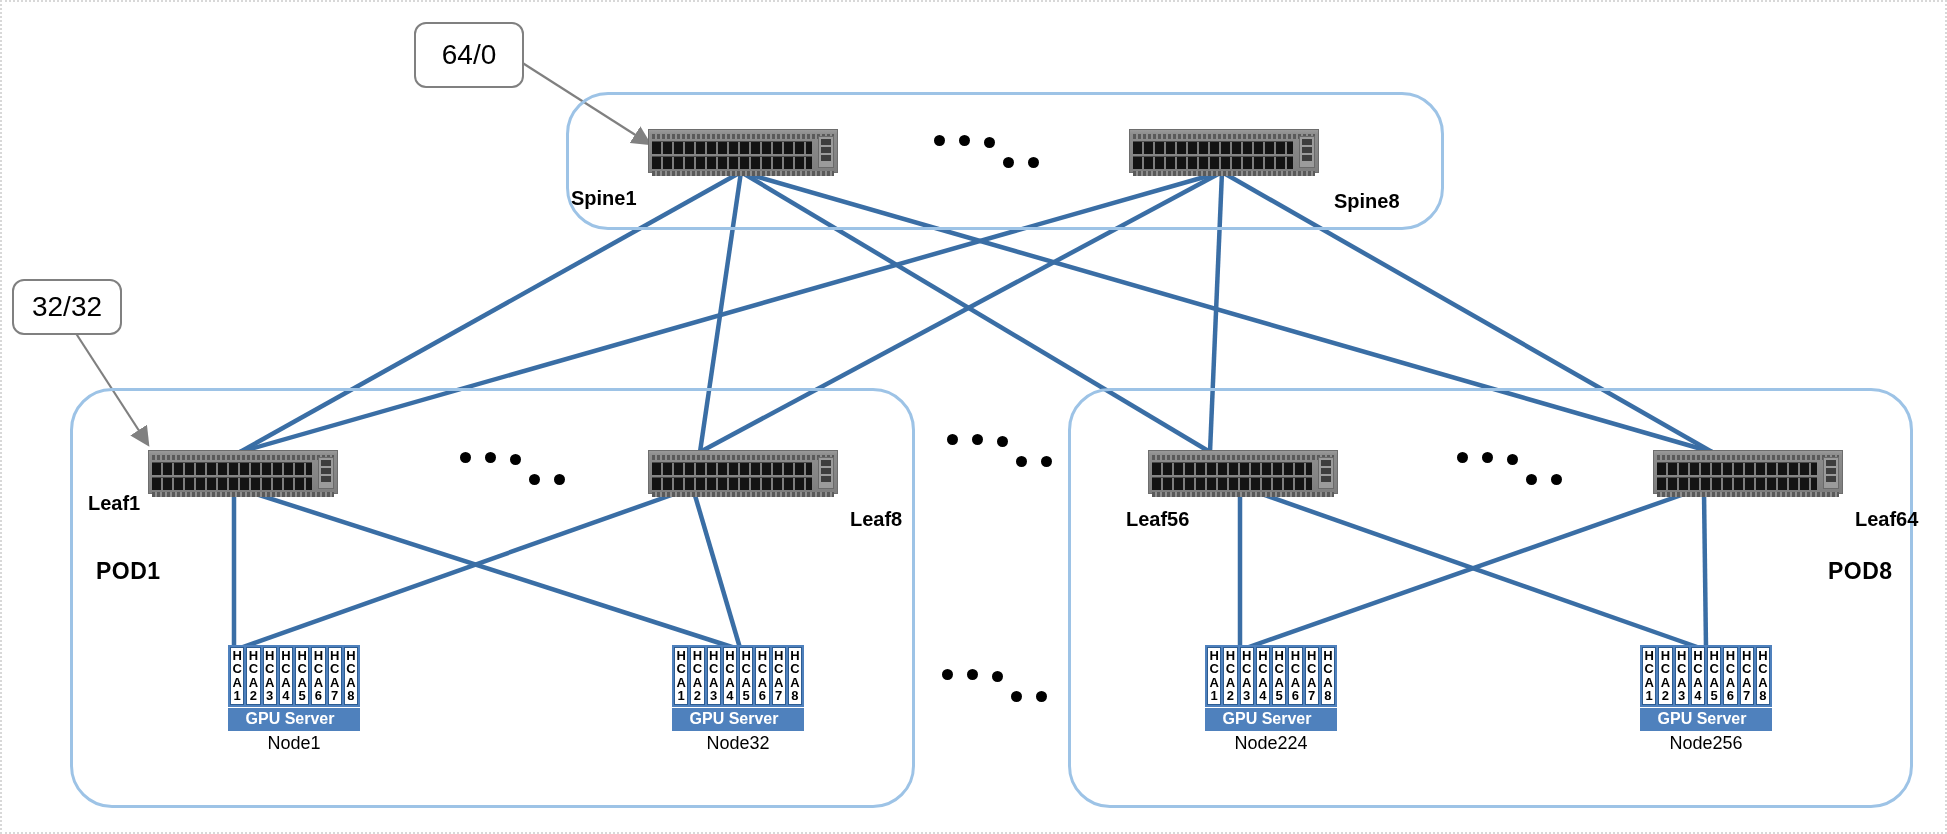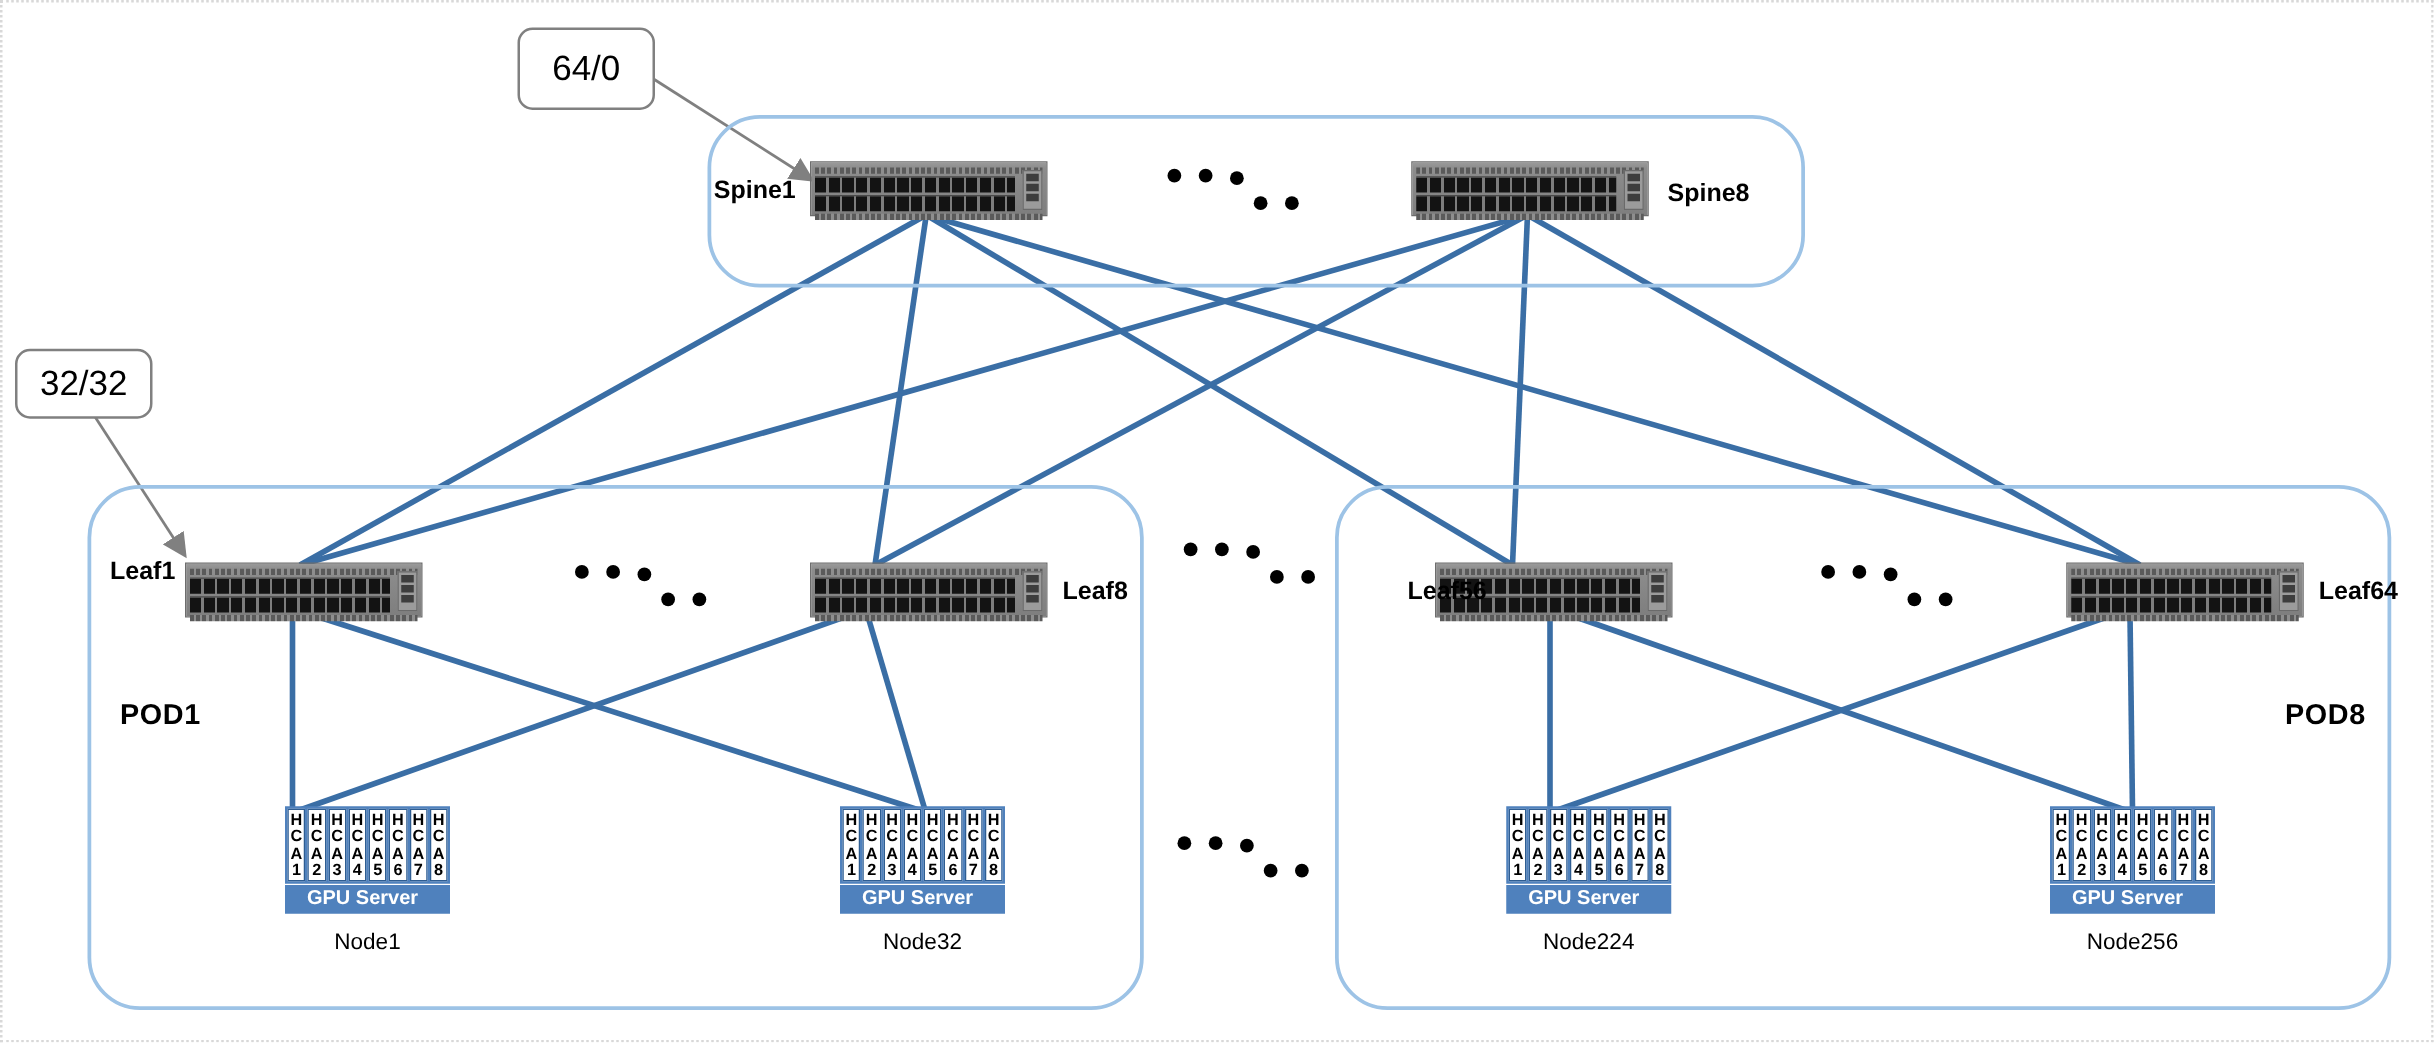--- a/index.html
+++ b/index.html
@@ -62,21 +62,21 @@
   .switch .ports.second{margin-top:2px;}
   .switch .right-mod{
     position:absolute;right:3px;top:6px;width:16px;height:32px;
     background:#9b9b9b;border:1px solid #6a6a6a;box-sizing:border-box;
   }
   .switch .right-mod i{
     display:block;margin:2px auto;width:10px;height:6px;background:#3d3d3d;
   }
   .sw-label{
     position:absolute;
-    font-size:20px;font-weight:bold;color:#000;white-space:nowrap;
+    font-size:20px;font-weight:bold;color:#000;white-space:nowrap;margin-top:46px;
   }
 
   
   .callout{
     position:absolute;
     border:2px solid #808080;
     border-radius:12px;
     background:#fff;
     display:flex;align-items:center;justify-content:center;
     font-size:28px;color:#000;
@@ -122,21 +122,21 @@
     text-align:center;
     font-size:16px;
     font-weight:bold;
     padding:2px 8px 3px 0;
     margin-top:1px;
   }
   .node-label{
     text-align:center;
     font-size:18px;
     color:#000;
-    margin-top:12px;
+    margin-top:2px;
     white-space:nowrap;
   }
 </style>
 </head>
 <body>
 
 <div id="canvas">
 
   <div class="frame-border"></div>
 

